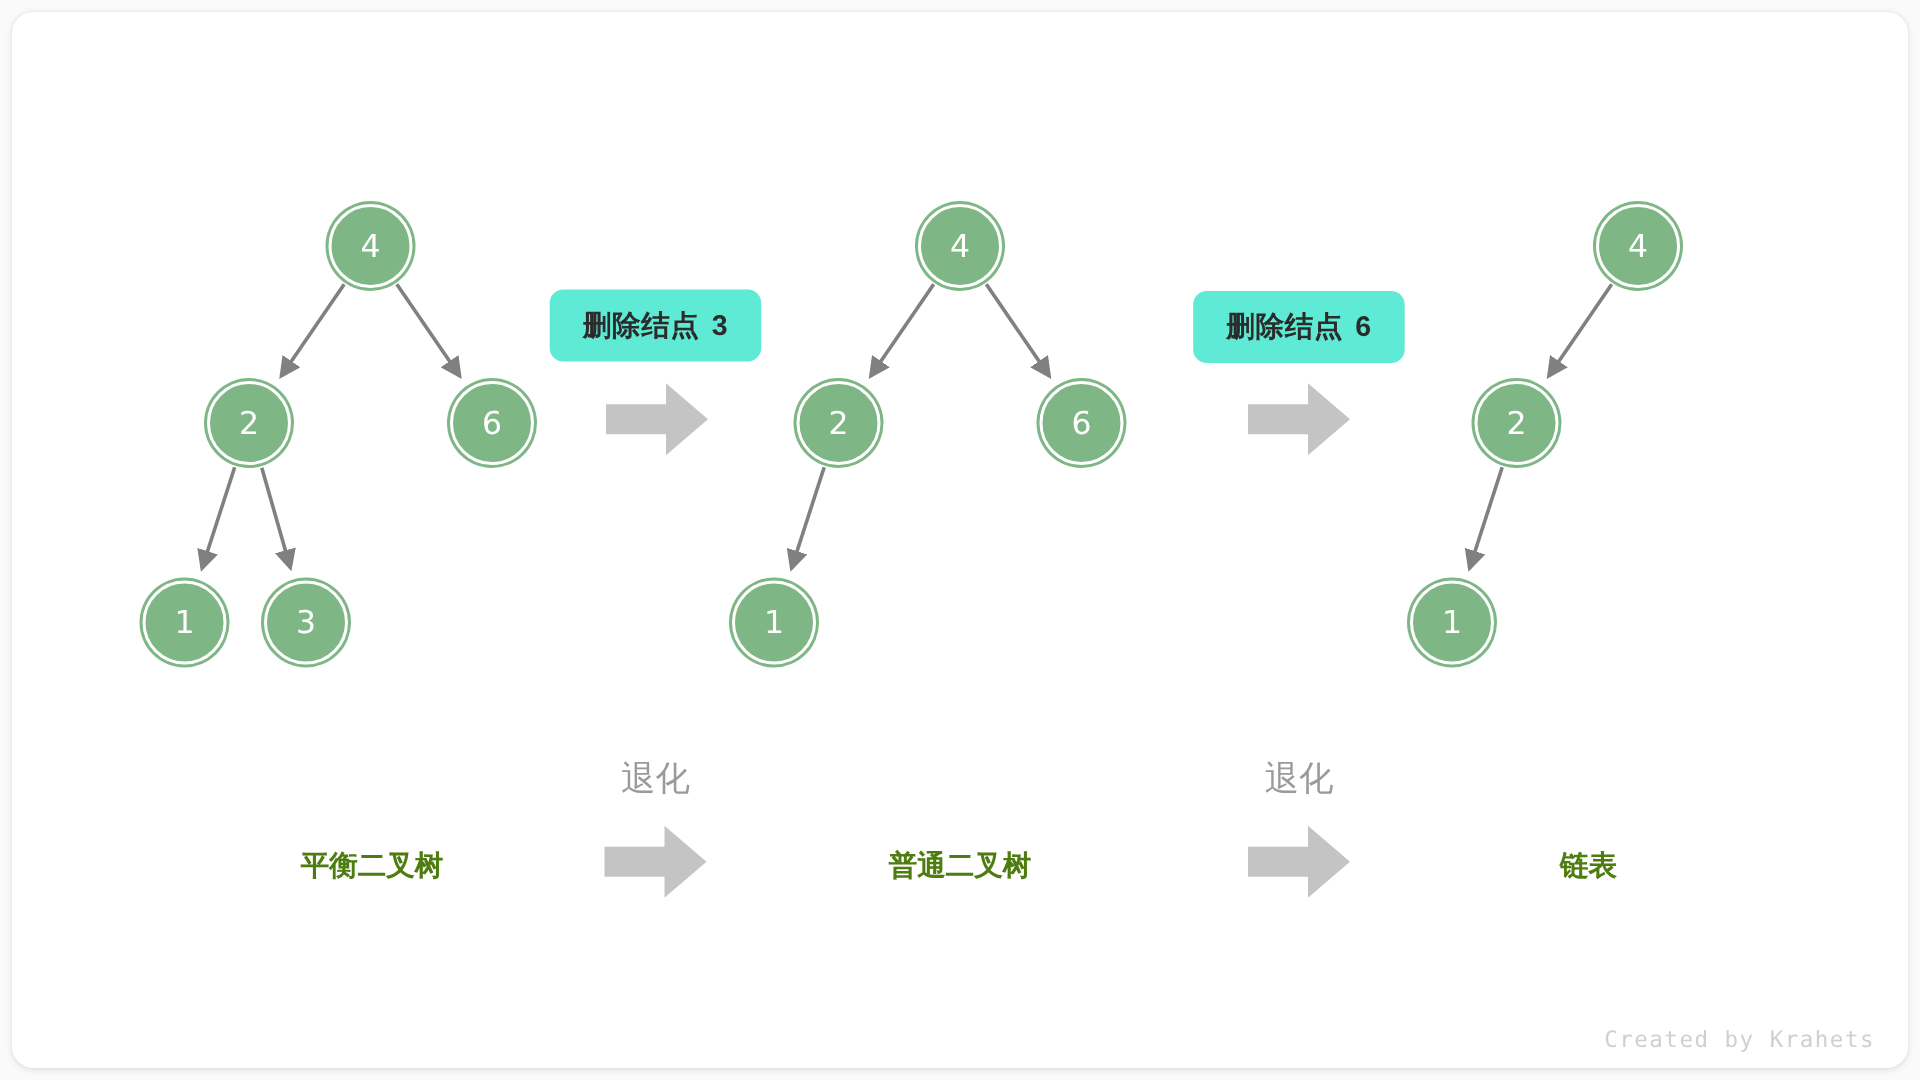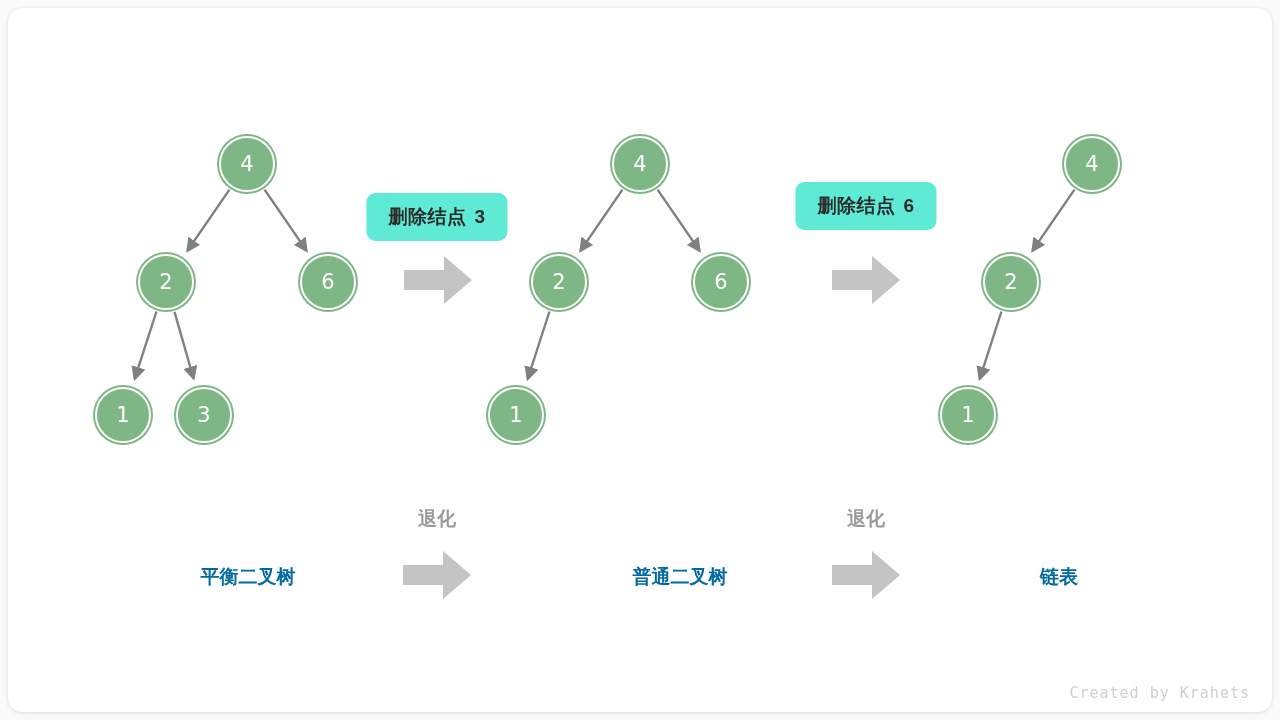--- a/index.html
+++ b/index.html
@@ -69,32 +69,32 @@
     letter-spacing: 0.5px;
   }
   .op-label .num { margin-left: 8px; }
   .block-arrow {
     position: absolute;
     transform: translate(-50%, -50%);
   }
   .flow-word {
     position: absolute;
     transform: translate(-50%, -50%);
-    font-size: 19px;
-    font-weight: bold;
+    font-size: 23px;
+    font-weight: normal;
     color: #9a9a9a;
     white-space: nowrap;
     text-align: center;
   }
   .stage-name {
     position: absolute;
     transform: translate(-50%, -50%);
     font-size: 19px;
     font-weight: bold;
-    color: #0369a1;
+    color: #4d7c0f;
     white-space: nowrap;
   }
   #credit {
     position: absolute;
     right: 30px;
     bottom: 18px;
     font-family: "DejaVu Sans Mono", monospace;
     font-size: 15px;
     color: #cfcfcf;
     letter-spacing: 1px;
@@ -137,36 +137,36 @@
         <div class="node" style="left: 516px; top: 415px;">1</div>
         <div class="node" style="left: 1092px; top: 164px;">4</div>
         <div class="node" style="left: 1011px; top: 282px;">2</div>
         <div class="node" style="left: 968px; top: 415px;">1</div>
       </div>
     <div id="ops-layer">
         <div class="op-label" style="left: 437px; top: 217px;"><span>删除结点</span><span class="num">3</span></div>
         <div class="block-arrow" style="left: 438px; top: 282px;"><svg width="72" height="54" viewBox="0 0 72 54" xmlns="http://www.w3.org/2000/svg">
             <path d="M2,17 L42,17 L42,3 L70,27 L42,51 L42,37 L2,37 Z" fill="#c4c4c4"></path>
           </svg></div>
-        <div class="op-label" style="left: 866px; top: 206px;"><span>删除结点</span><span class="num">6</span></div>
+        <div class="op-label" style="left: 866px; top: 218px;"><span>删除结点</span><span class="num">6</span></div>
         <div class="block-arrow" style="left: 866px; top: 282px;"><svg width="72" height="54" viewBox="0 0 72 54" xmlns="http://www.w3.org/2000/svg">
             <path d="M2,17 L42,17 L42,3 L70,27 L42,51 L42,37 L2,37 Z" fill="#c4c4c4"></path>
           </svg></div>
       </div>
     <div id="flow-layer">
         <div class="flow-word" style="left: 437px; top: 519px;">退化</div>
         <div class="block-arrow" style="left: 437px; top: 577px;"><svg width="72" height="54" viewBox="0 0 72 54" xmlns="http://www.w3.org/2000/svg">
             <path d="M2,17 L42,17 L42,3 L70,27 L42,51 L42,37 L2,37 Z" fill="#c4c4c4"></path>
           </svg></div>
         <div class="flow-word" style="left: 866px; top: 519px;">退化</div>
         <div class="block-arrow" style="left: 866px; top: 577px;"><svg width="72" height="54" viewBox="0 0 72 54" xmlns="http://www.w3.org/2000/svg">
             <path d="M2,17 L42,17 L42,3 L70,27 L42,51 L42,37 L2,37 Z" fill="#c4c4c4"></path>
           </svg></div>
       </div>
     <div id="stage-names-layer">
         <div class="stage-name" style="left: 248px; top: 577px;">平衡二叉树</div>
-        <div class="stage-name" style="left: 640px; top: 577px; margin-left: 40px;">普通二叉树</div>
+        <div class="stage-name" style="left: 640px; top: 577px;">普通二叉树</div>
         <div class="stage-name" style="left: 1059px; top: 577px;">链表</div>
       </div>
 
     <div id="credit">Created by Krahets</div>
   </div>
 </div>
 
 </body></html>

